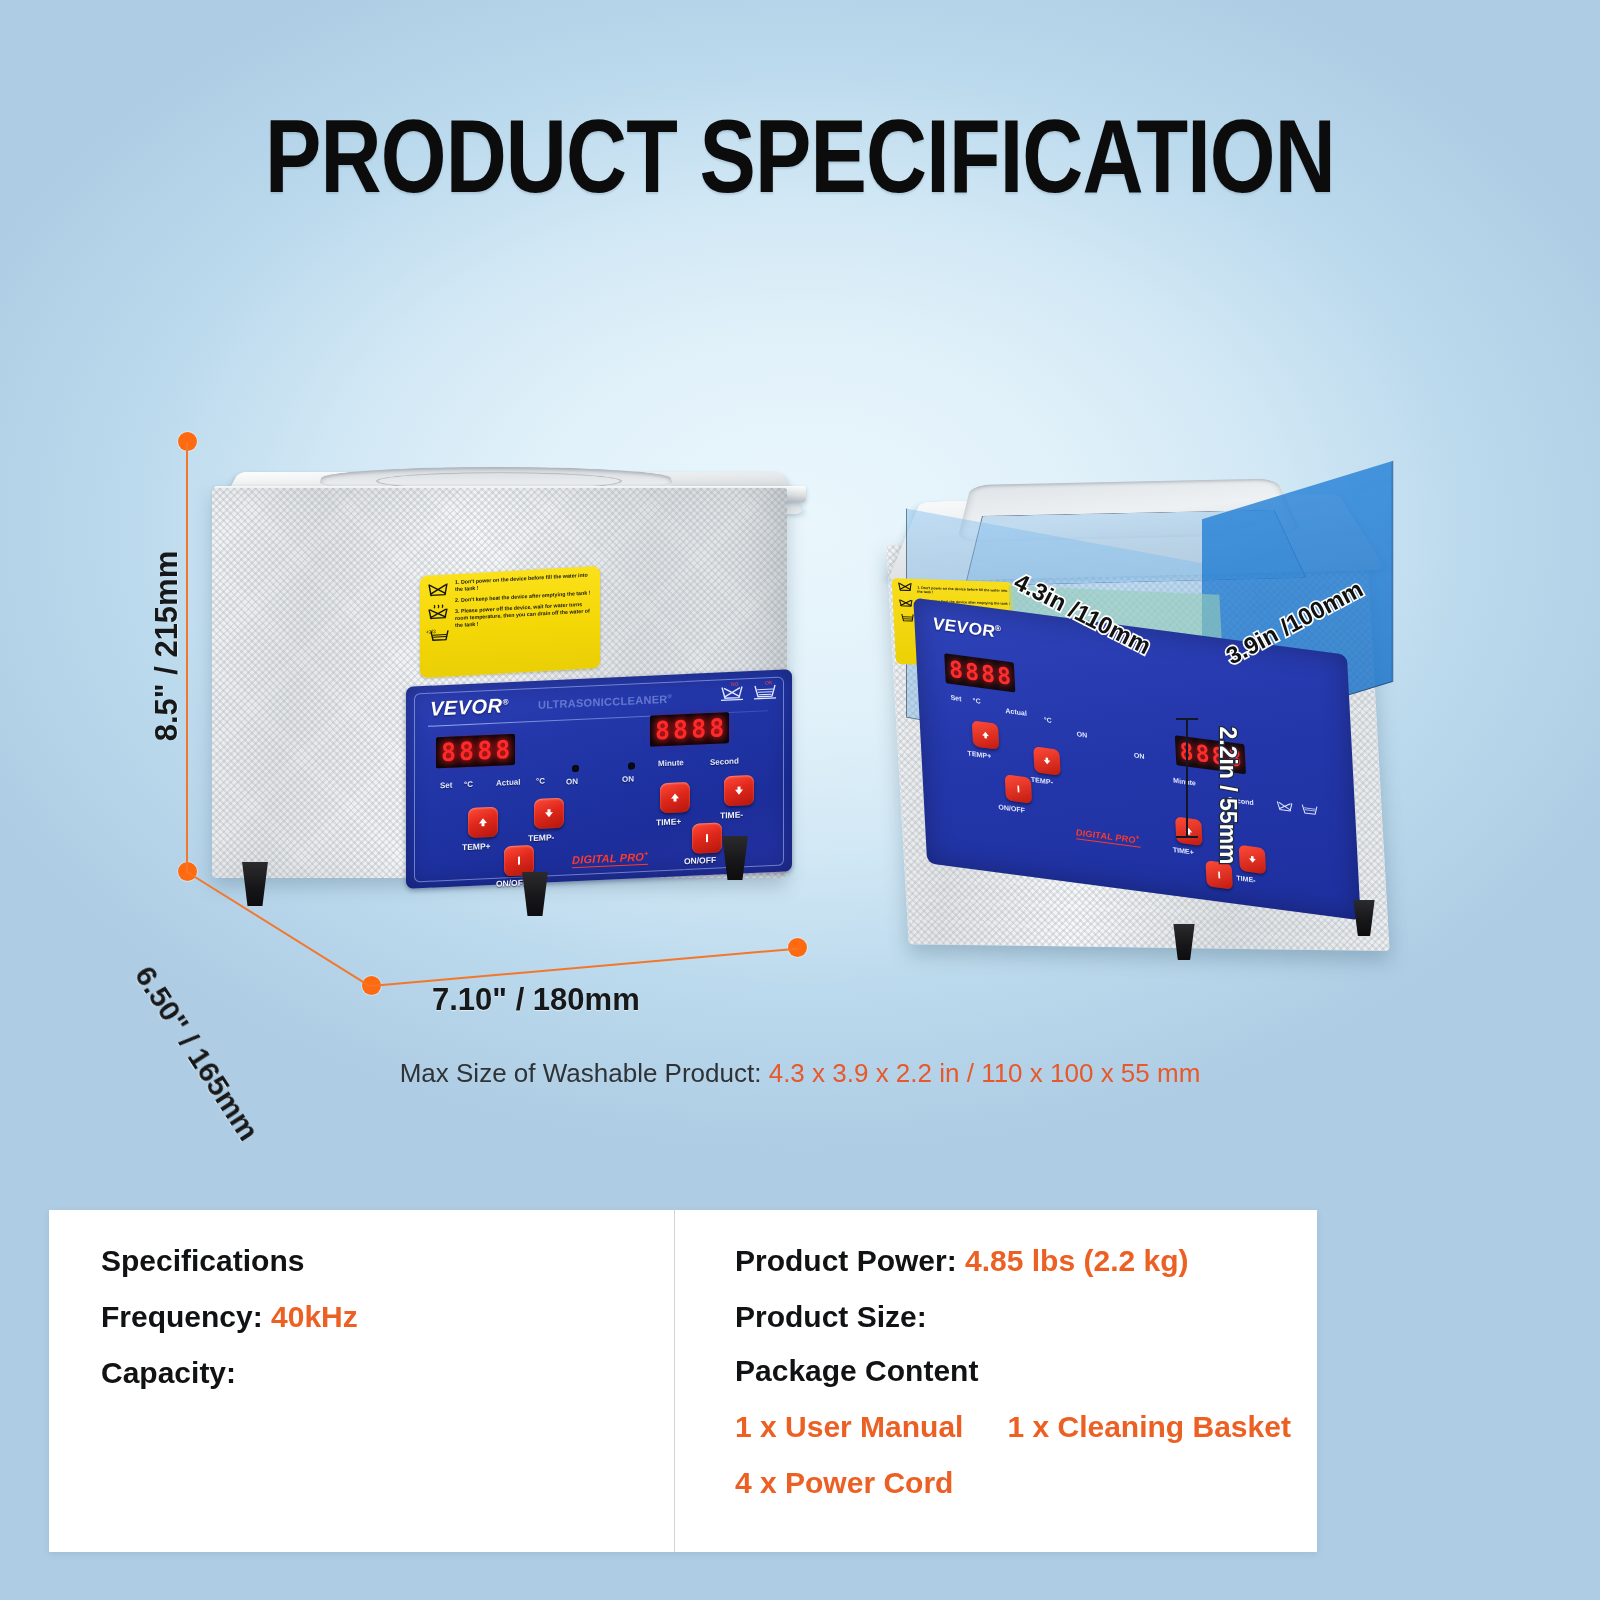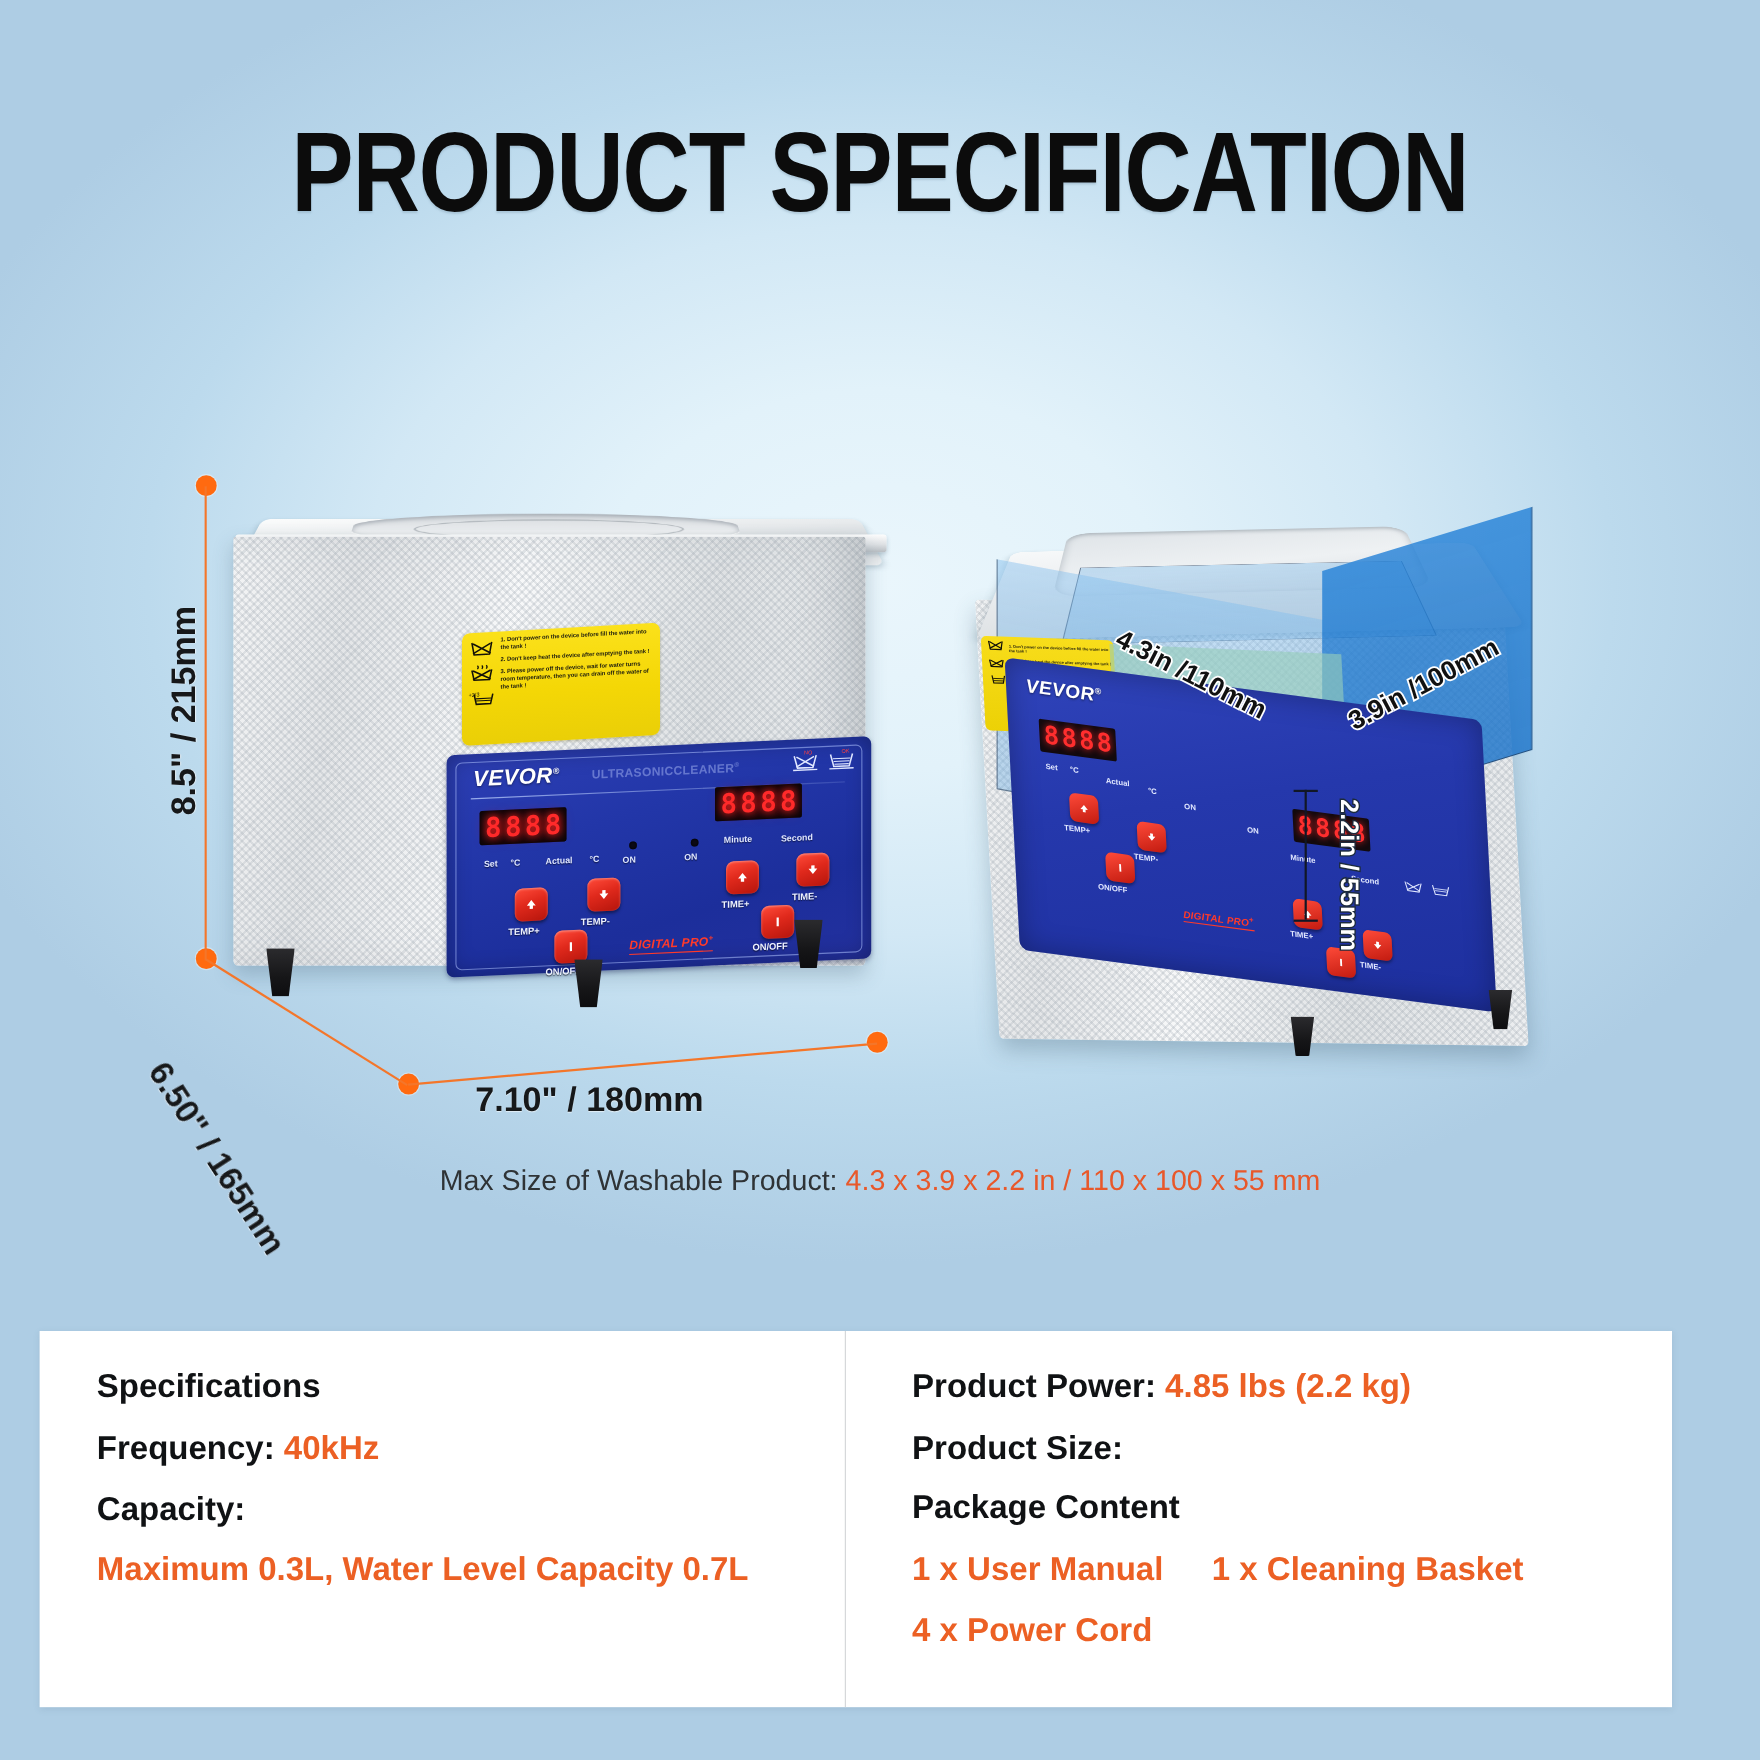--- a/index.html
+++ b/index.html
@@ -247,21 +247,21 @@
   
   #caption{
     position:absolute;left:0;top:1058px;width:1600px;text-align:center;
     font-family:"Liberation Sans Narrow","Liberation Sans",sans-serif;
     font-size:26px;font-weight:400;color:#2f3336;white-space:nowrap;
   }
   #caption .hl{color:#e8582a;font-weight:400;}
 
   
   #specs{
-    position:absolute;left:36px;top:1210px;width:1484px;height:342px;
+    position:absolute;left:49px;top:1210px;width:1268px;height:342px;
     background:#fff;
     box-shadow:0 2px 6px rgba(90,120,145,.18);
   }
   #specs .cols{display:flex;height:100%;}
   #specs .col{padding:34px 0 0 52px;box-sizing:border-box;}
   #specs .colL{width:752px;}
   #specs .colR{width:772px;border-left:1.5px solid #d2d4d6;padding-left:60px;}
   .sline{
     font-family:"Liberation Sans Narrow","Liberation Sans",sans-serif;
     font-size:30px;font-weight:700;color:#101214;margin-bottom:22px;white-space:nowrap;
@@ -550,21 +550,20 @@
 
   <div id="specs">
     <div class="cols">
       <div class="col colL">
         <div class="sline">Specifications</div>
         <div class="sline">
           <span>Frequency:</span>
           <span class="v">40kHz</span>
         </div>
         <div class="sline tight">Capacity:</div>
-        <div class="sline orange">Maximum 0.3L, Water Level Capacity 0.7L</div>
       </div>
 
       <div class="col colR">
         <div class="sline">
           <span>Product Power:</span>
           <span class="v">4.85 lbs (2.2 kg)</span>
         </div>
         <div class="sline tight">Product Size:</div>
         <div class="sline">Package Content</div>
         <div class="sline orange pkg-row">

